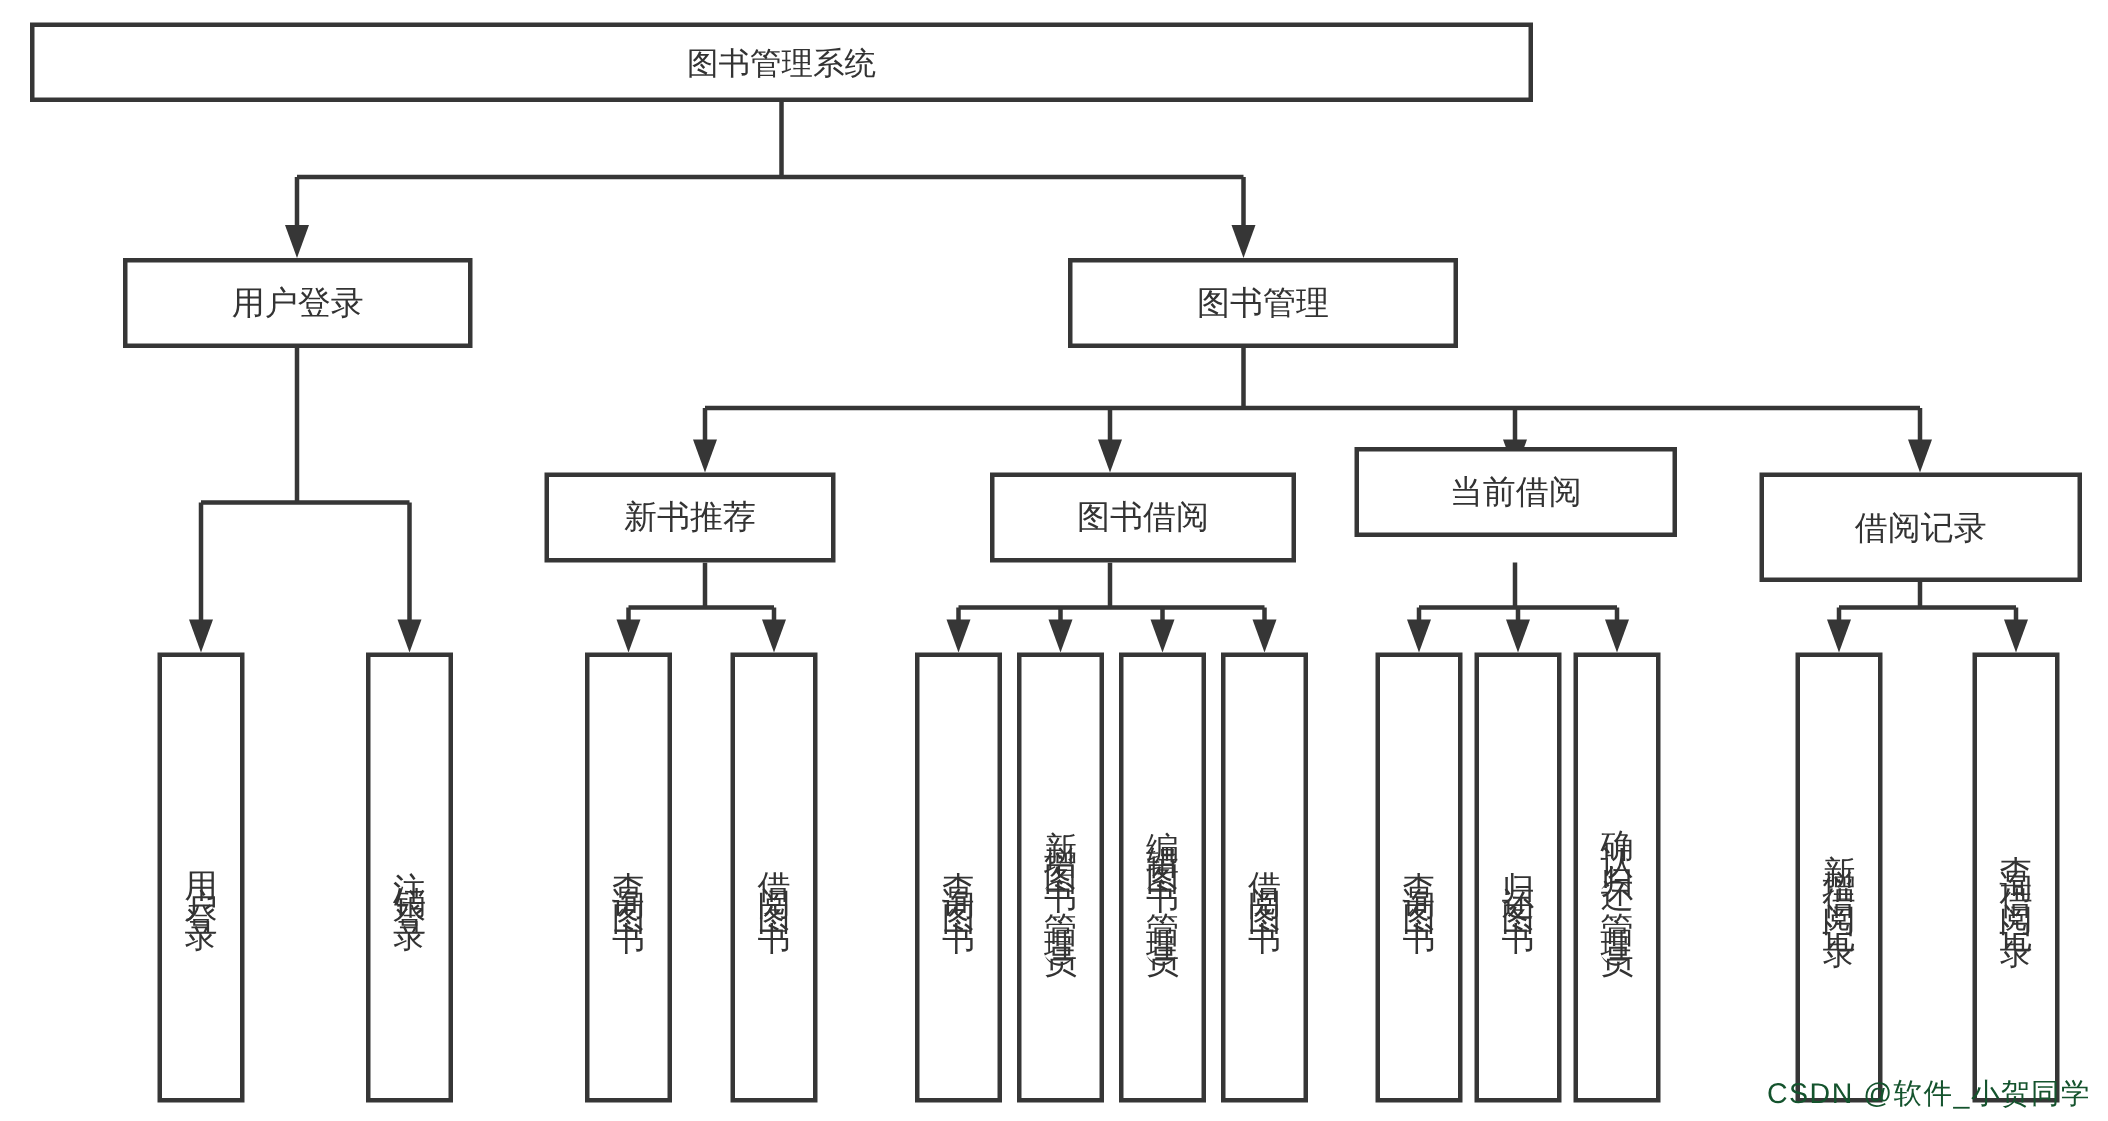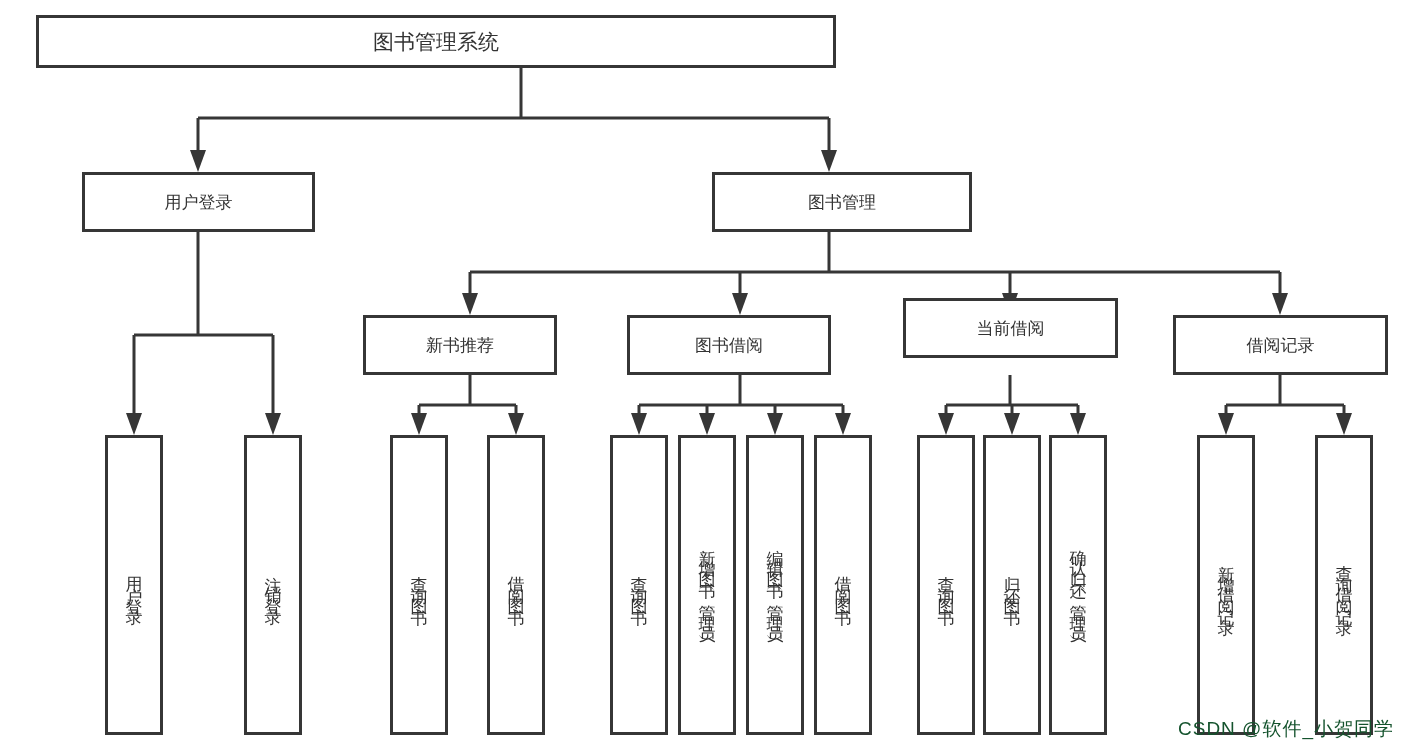--- a/index.html
+++ b/index.html
@@ -22,21 +22,21 @@
     z-index: 0;
   }
   .node {
     position: absolute;
     box-sizing: border-box;
     background: #ffffff;
     border: 3px solid #363636;
     color: #333333;
     display: grid;
     place-items: center;
-    font-size: 17px;
+    font-size: 22px;
     z-index: 1;
     white-space: nowrap;
   }
   .node.root {
     font-size: 21px;
   }
   .node.leaf {
     writing-mode: vertical-rl;
     text-orientation: mixed;
     letter-spacing: 11px;
@@ -91,29 +91,29 @@
       <polygon points="767,413 783,413 775,435"></polygon>
       <polygon points="835,413 851,413 843,435"></polygon>
       <polygon points="938,413 954,413 946,435"></polygon>
       <polygon points="1004,413 1020,413 1012,435"></polygon>
       <polygon points="1070,413 1086,413 1078,435"></polygon>
       <polygon points="1218,413 1234,413 1226,435"></polygon>
       <polygon points="1336,413 1352,413 1344,435"></polygon>
     </g>
   </svg>
 
-  <div class="node root" style="left:36px;top:15px;width:800px;height:53px">图书管理系统</div>
+  <div class="node root" style="left:20px;top:15px;width:1002px;height:53px">图书管理系统</div>
 
   <div class="node" style="left:82px;top:172px;width:233px;height:60px">用户登录</div>
   <div class="node" style="left:712px;top:172px;width:260px;height:60px">图书管理</div>
 
   <div class="node" style="left:363px;top:315px;width:194px;height:60px">新书推荐</div>
-  <div class="node" style="left:627px;top:315px;width:204px;height:60px">图书借阅</div>
+  <div class="node" style="left:660px;top:315px;width:204px;height:60px">图书借阅</div>
   <div class="node" style="left:903px;top:298px;width:215px;height:60px">当前借阅</div>
-  <div class="node" style="left:1173px;top:315px;width:215px;height:60px">借阅记录</div>
+  <div class="node" style="left:1173px;top:315px;width:215px;height:73px">借阅记录</div>
 
   <div class="node leaf" style="left:105px;top:435px;width:58px;height:300px">用户登录</div>
   <div class="node leaf" style="left:244px;top:435px;width:58px;height:300px">注销登录</div>
 
   <div class="node leaf" style="left:390px;top:435px;width:58px;height:300px">查询图书</div>
   <div class="node leaf" style="left:487px;top:435px;width:58px;height:300px">借阅图书</div>
 
   <div class="node leaf" style="left:610px;top:435px;width:58px;height:300px">查询图书</div>
   <div class="node leaf" style="left:678px;top:435px;width:58px;height:300px">新增图书（管理员）</div>
   <div class="node leaf" style="left:746px;top:435px;width:58px;height:300px">编辑图书（管理员）</div>

